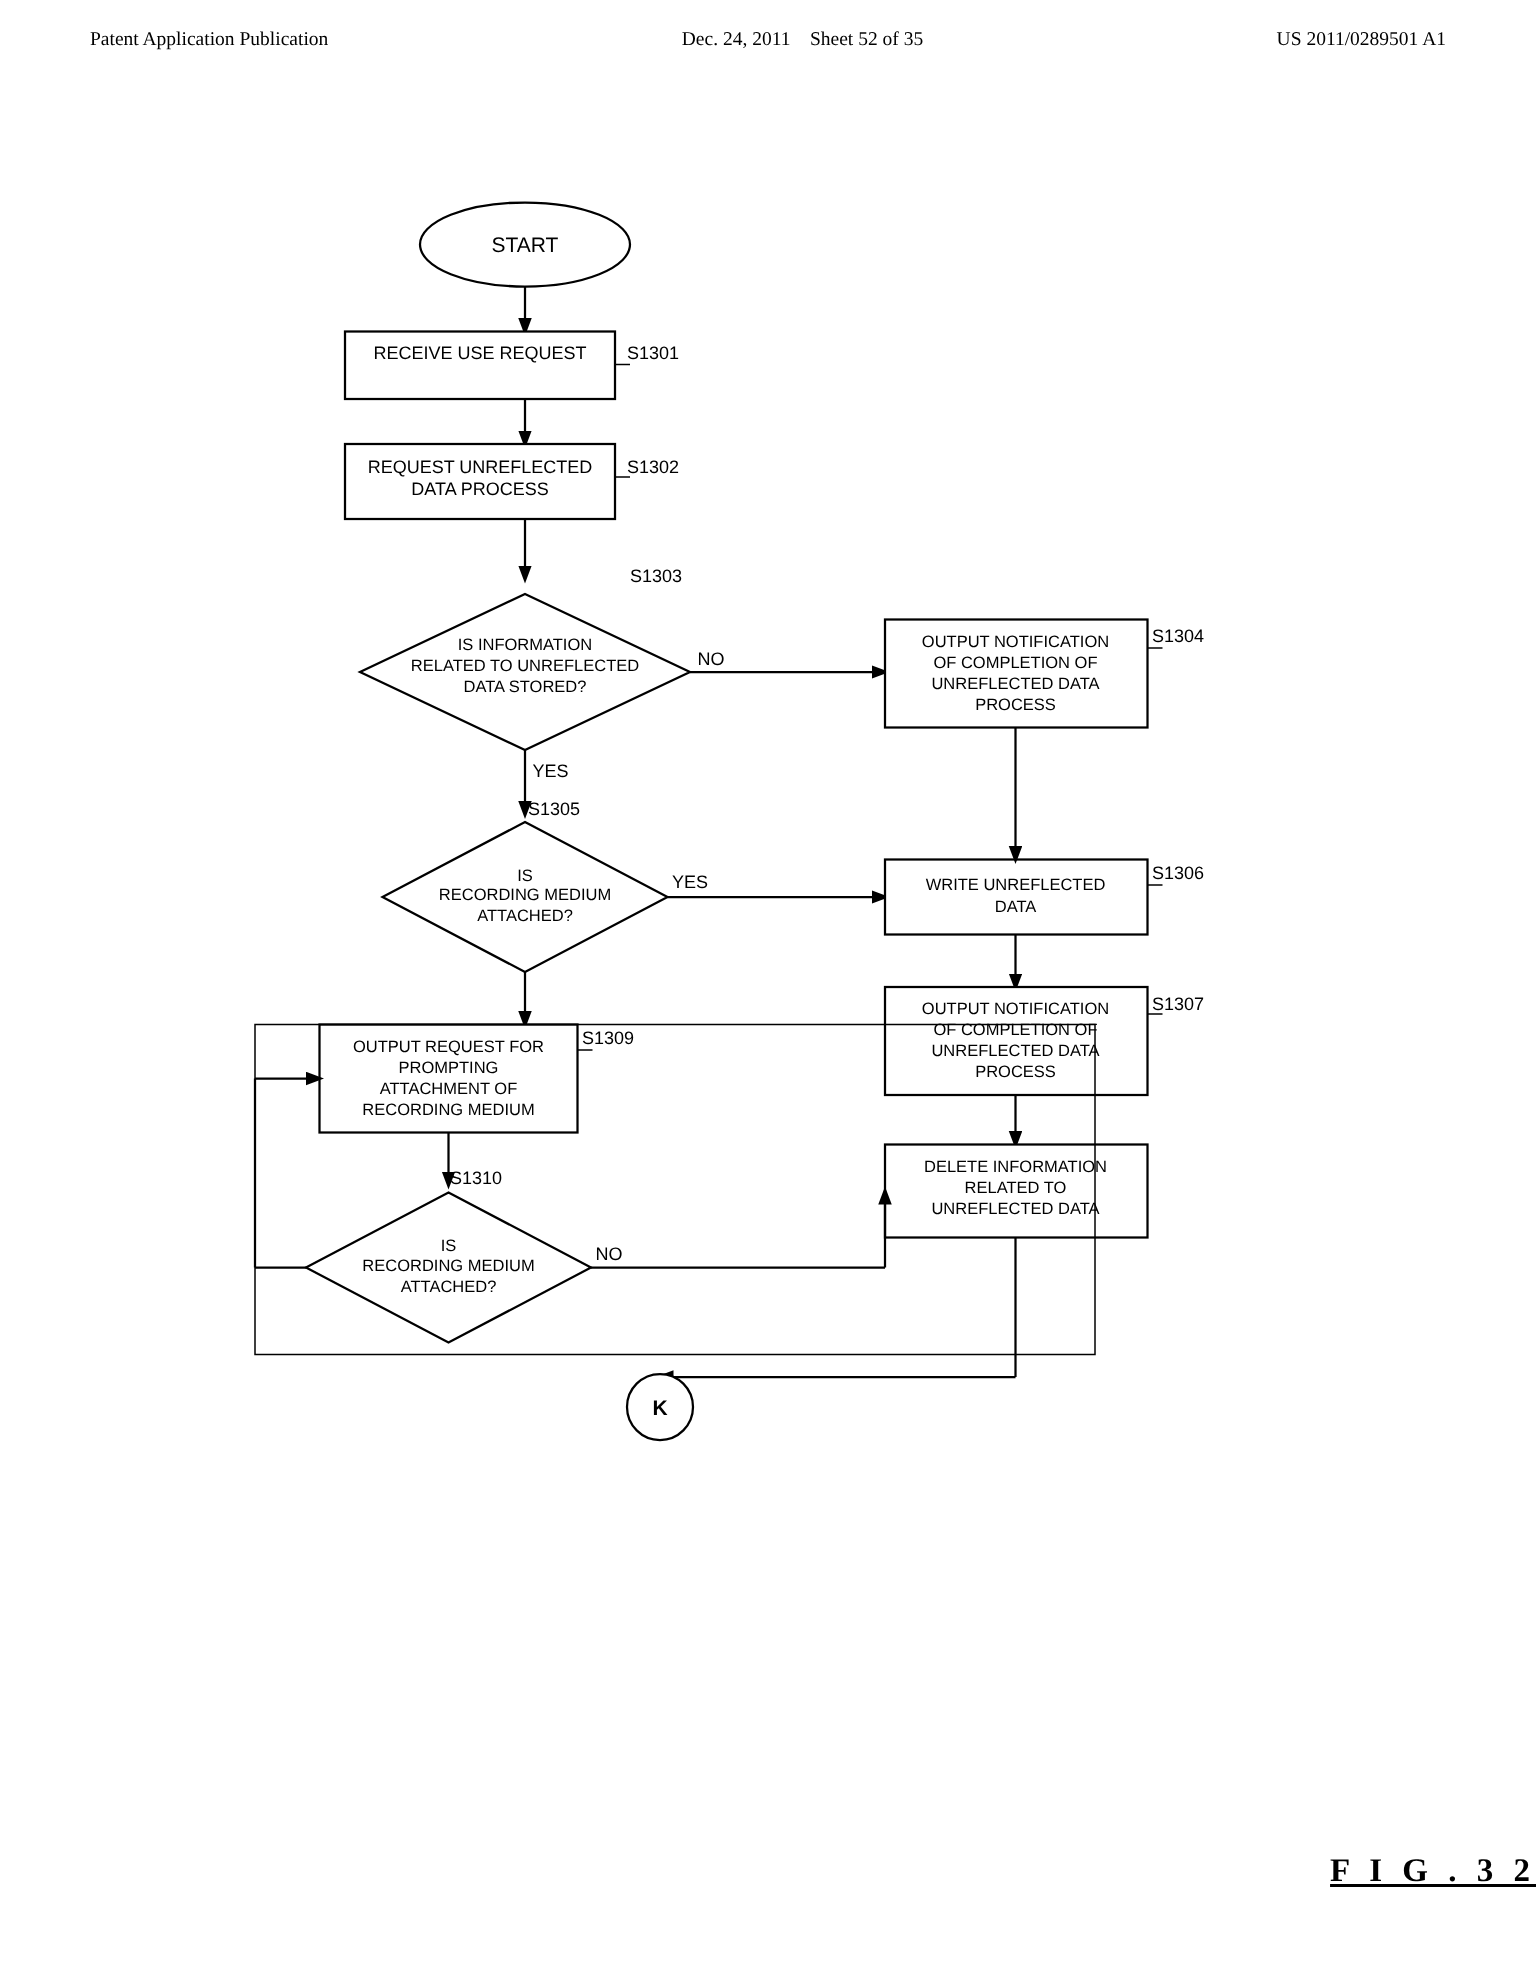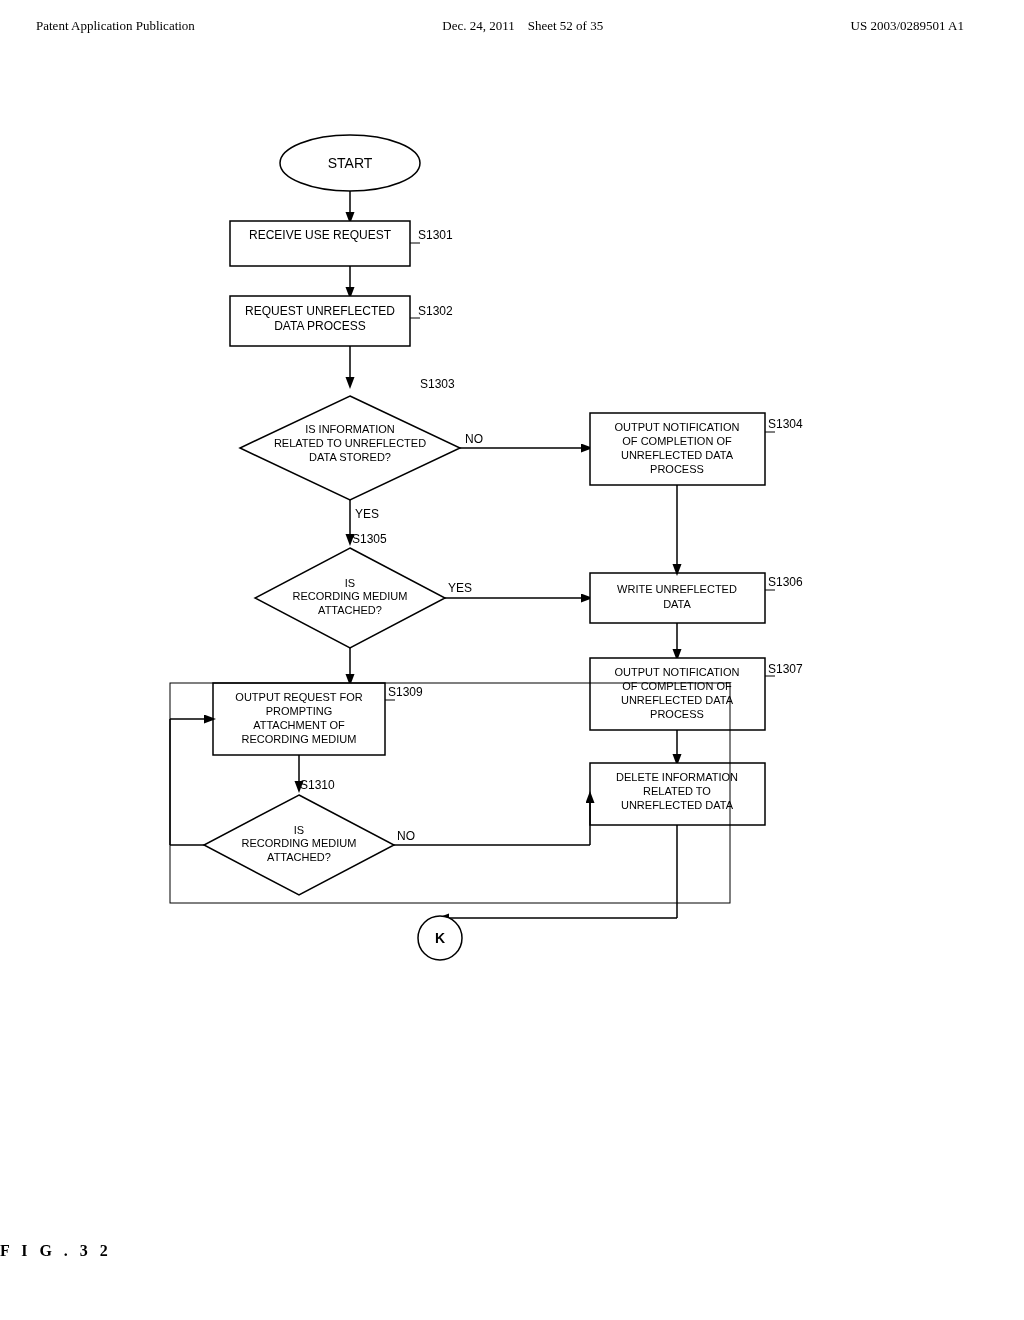--- a/index.html
+++ b/index.html
@@ -9,21 +9,21 @@
       background: #fff;
       font-family: 'Times New Roman', Times, serif;
       position: relative;
       overflow: hidden;
     }
 
     .header {
       display: flex;
       justify-content: space-between;
       align-items: center;
-      padding: 18px 60px 0 36px;
+      padding: 18px 60px 0 60px;
       font-size: 13px;
     }
 
     .diagram-area {
       position: absolute;
       top: 118px;
       left: 100px;
       width: 780px;
       height: 900px;
     }
@@ -31,36 +31,37 @@
     svg {
       width: 100%;
       height: 100%;
     }
 
     .fig-caption {
       position: absolute;
       bottom: 60px;
       left: 0;
       right: 0;
-      text-align: left;
-      font-size: 16px;
+      text-align: right;
+      font-size: 22px;
       font-weight: bold;
       letter-spacing: 4px;
+      text-decoration: underline;
     }
   </style>
 </head>
 <body>
 
 <div class="header">
   <span>Patent Application Publication</span>
   <span>
     <span>Dec. 24, 2011</span>&nbsp;&nbsp;&nbsp;
     <span>Sheet 52 of 35</span>
   </span>
-  <span>US 2003/0289501 A1</span>
+  <span>US 2011/0289501 A1</span>
 </div>
 
 <div class="diagram-area">
   <svg viewBox="0 0 780 900" xmlns="http://www.w3.org/2000/svg">
     <defs>
       <marker id="arrow" markerWidth="8" markerHeight="8" refX="6" refY="3" orient="auto">
         <path d="M0,0 L0,6 L8,3 z" fill="#000"></path>
       </marker>
     </defs>
 

